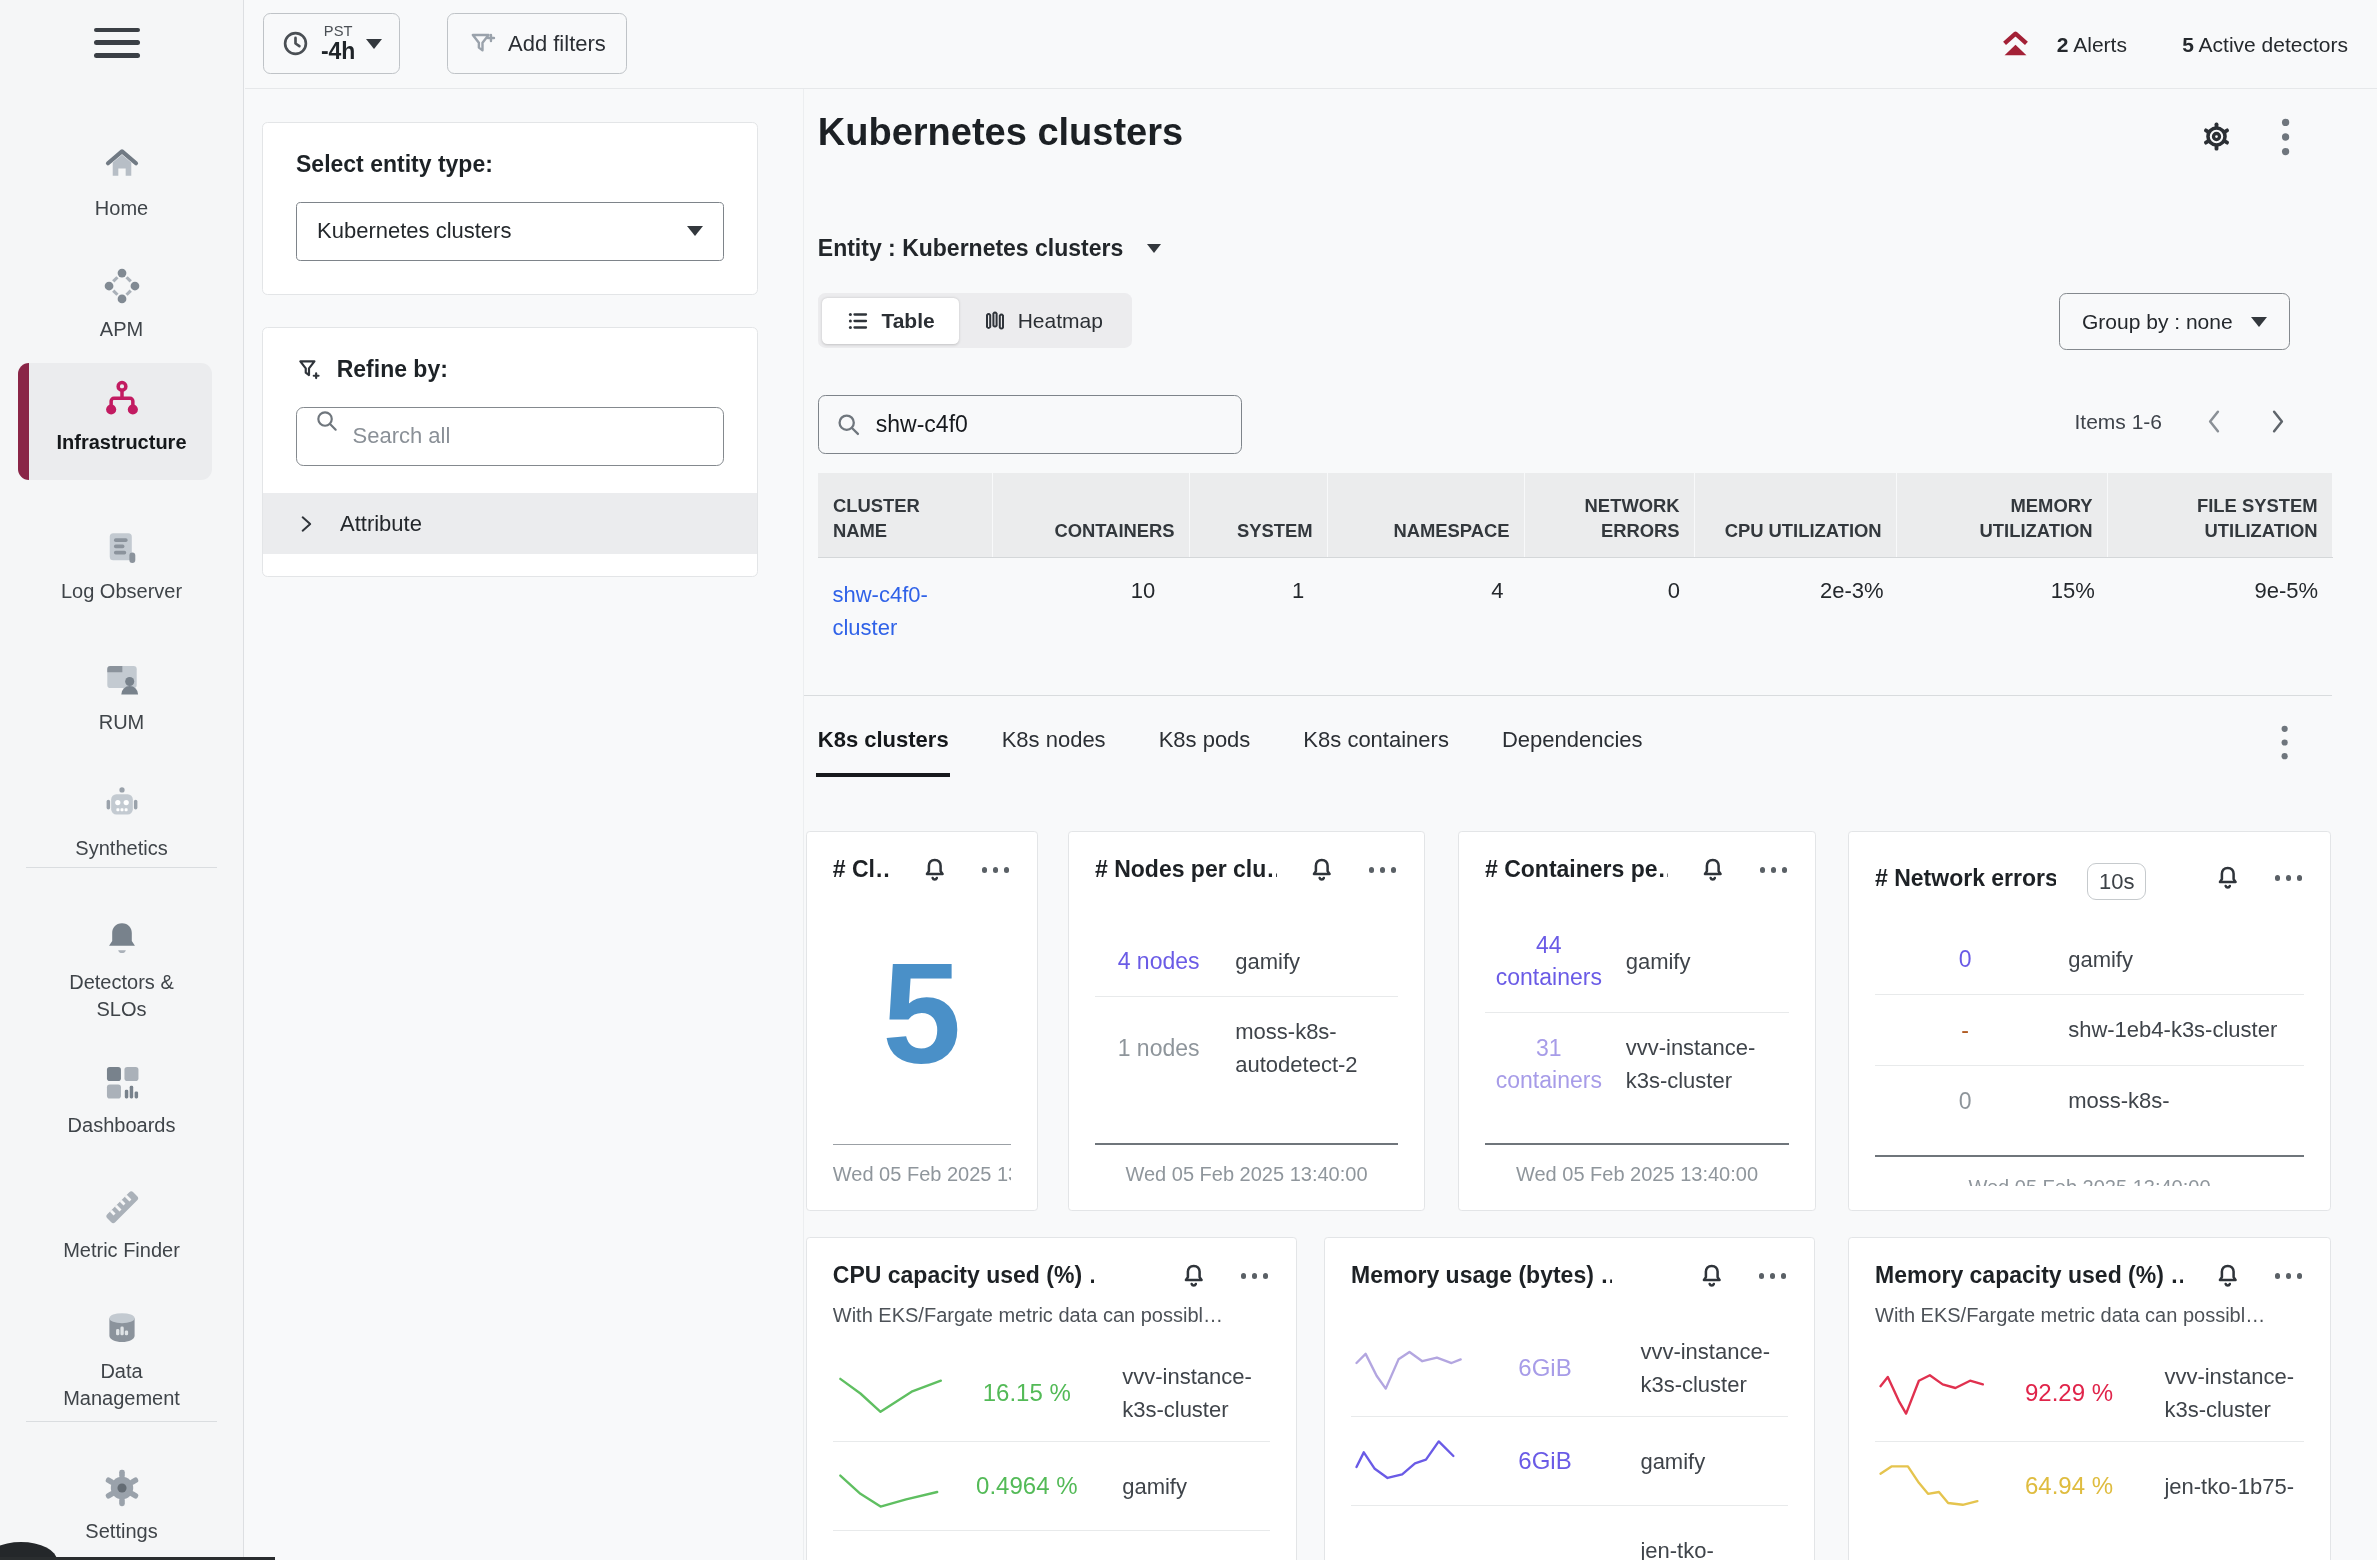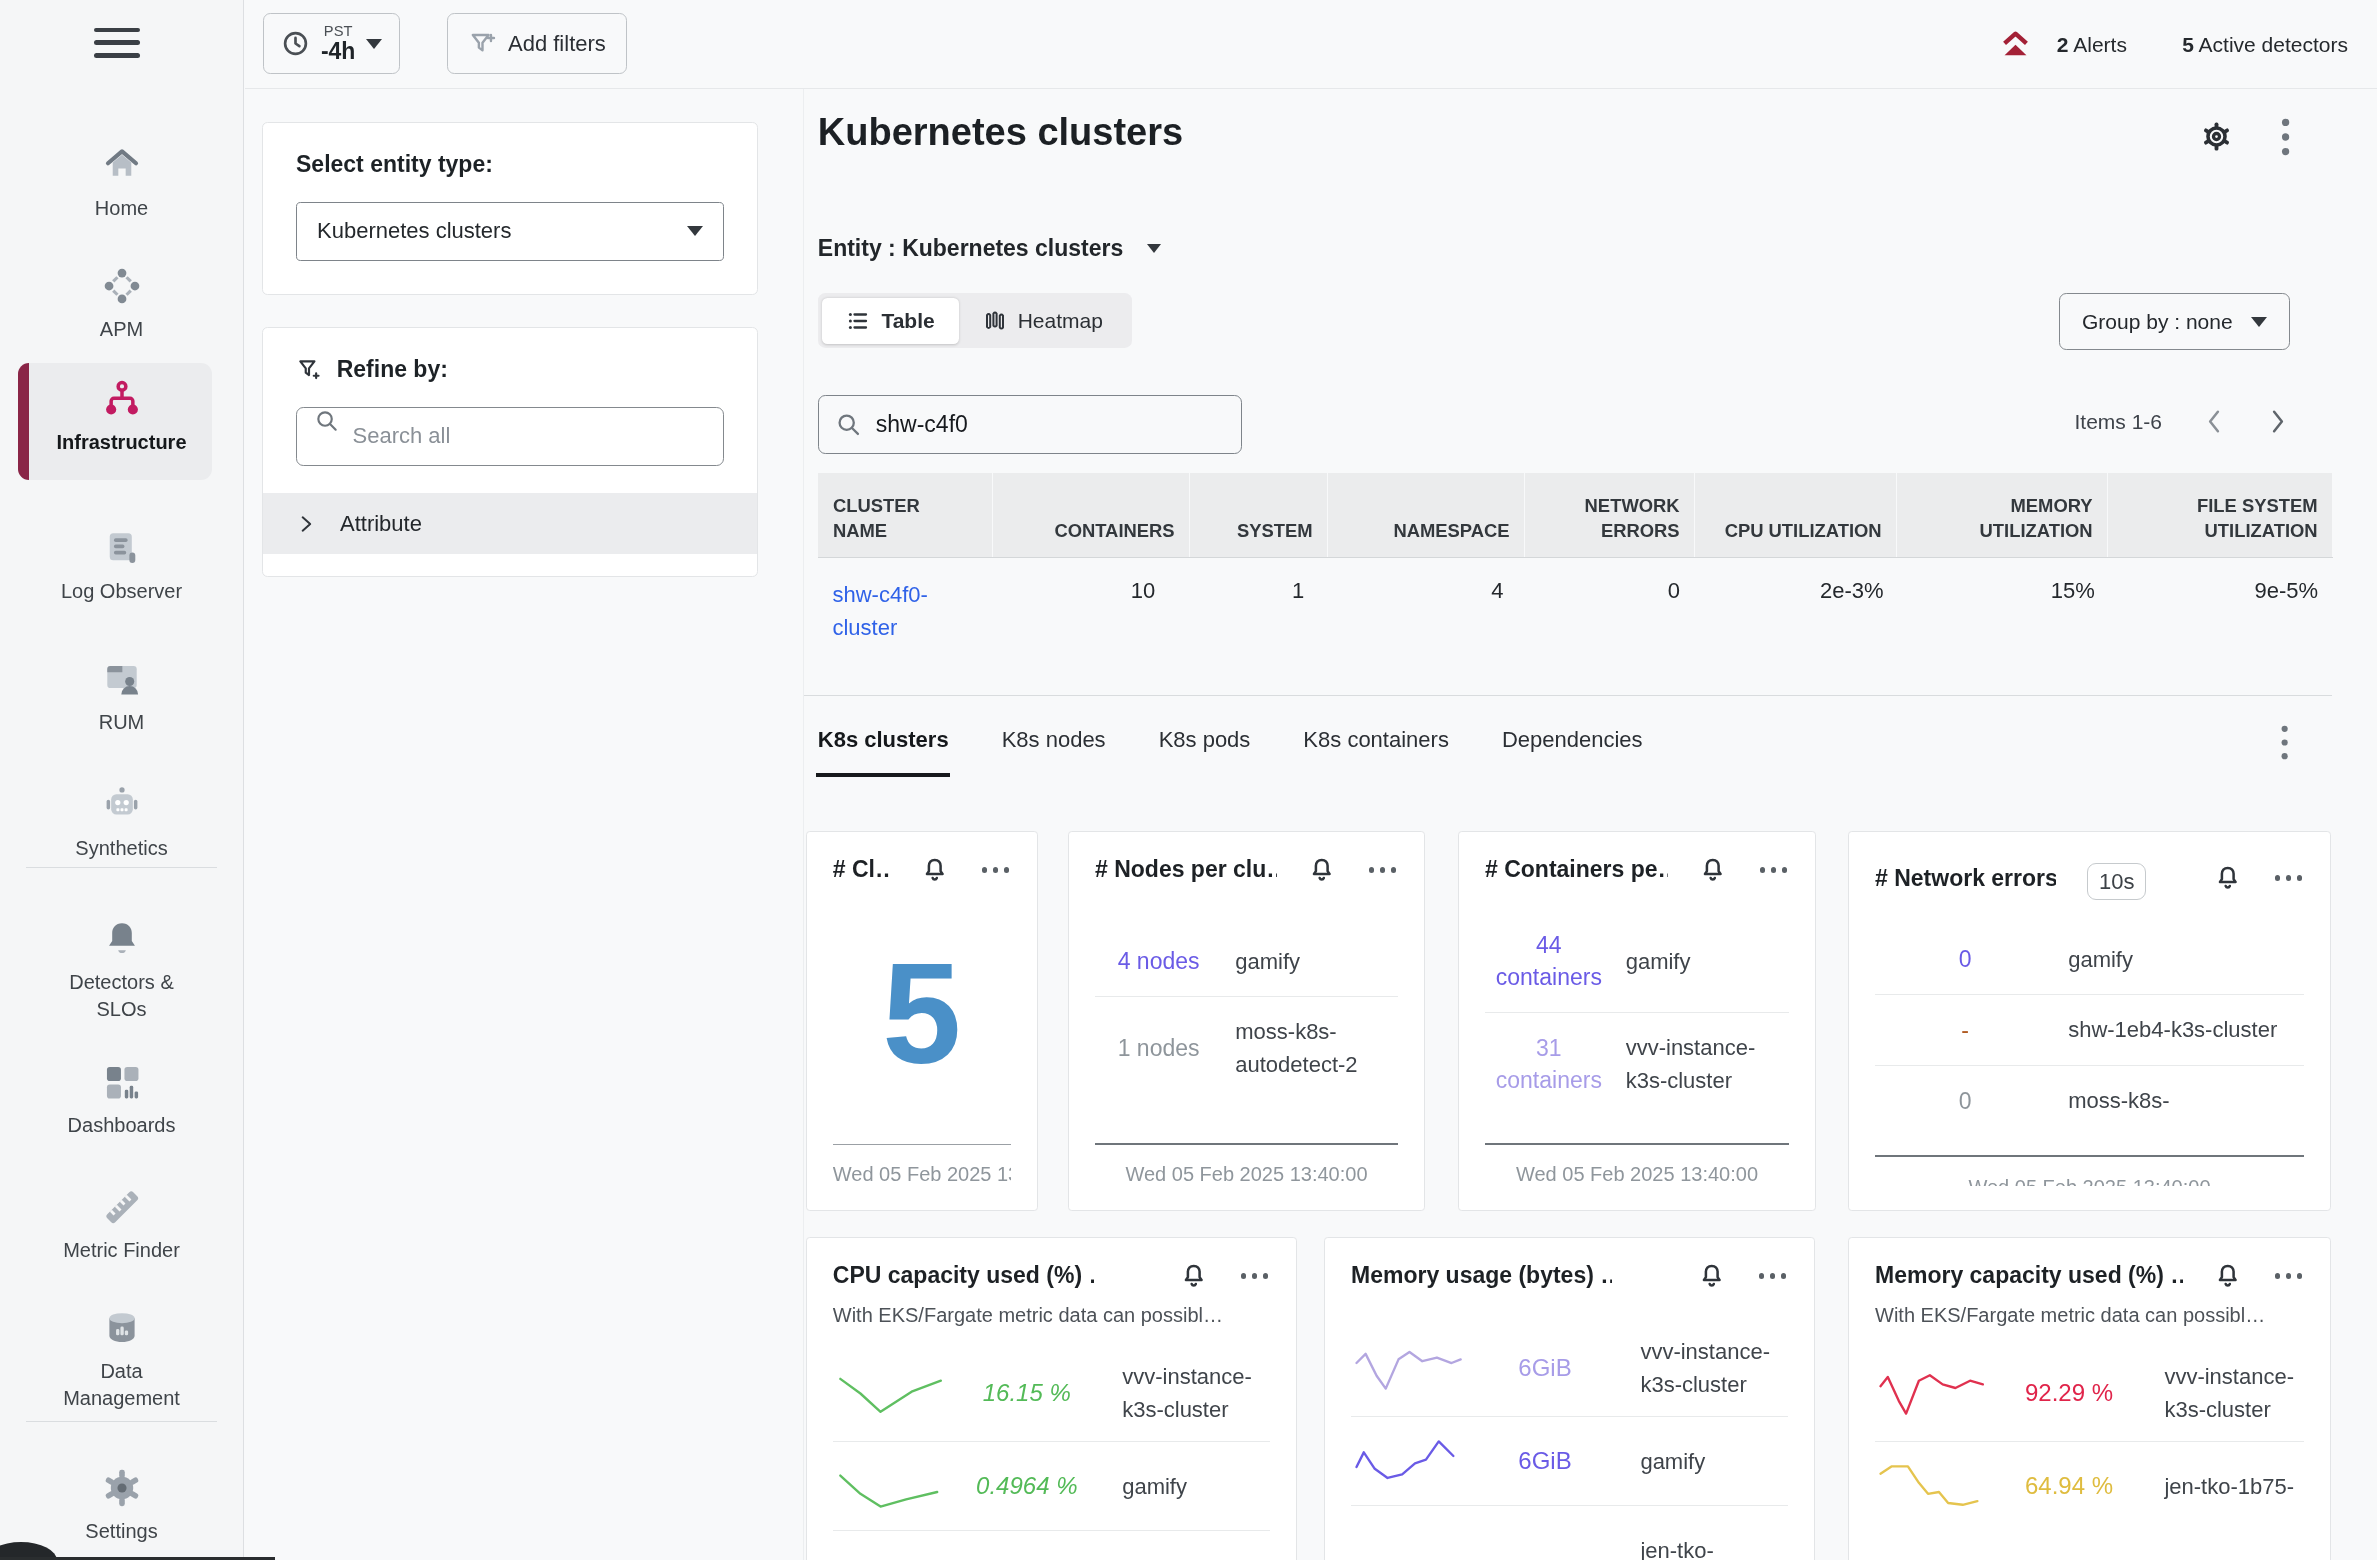--- a/index.html
+++ b/index.html
@@ -98,21 +98,21 @@
   .rows-wrap { flex:1; display:flex; flex-direction:column; justify-content:center; overflow:hidden; }
   .rows-wrap.clip { justify-content:flex-start; }
   .mrow { display:flex; align-items:center; padding:18.4px 0; }
   .mrow + .mrow { border-top:0.9px solid #e8eaeb; }
   .mval { width:42%; text-align:center; font-size:23px; line-height:1.4; }
   .mname { flex:1; font-size:22px; color:#3f444a; line-height:1.5; padding-left:13px; word-break:break-word; }
   .v-purple { color:#6a5be6; }
   .v-purple-light { color:#a79ce8; }
   .v-gray { color:#8e959b; }
   .v-orange { color:#b05a21; }
-  .v-green { color:#53ba57;font-style:italic; }
+  .v-green { color:#53ba57; }
   .v-red { color:#e0244a; }
   .v-yellow { color:#dfbc3f; }
   .subtitle { margin-top:14.7px; font-size:20px; color:#4d5258; white-space:nowrap; overflow:hidden; }
   .srow { display:flex; align-items:center; padding:14.7px 0; }
   .srow + .srow { border-top:0.9px solid #e8eaeb; }
   .spark { width:117px; height:59px; flex:none; }
   .sval { width:154px; text-align:center; font-size:24px; flex:none; }
   .sname { flex:1; font-size:22px; color:#3f444a; line-height:1.5; padding-left:18.4px; word-break:break-word; }
 
   .icon-stroke { stroke:#2f343a; fill:none; stroke-width:2; stroke-linecap:round; stroke-linejoin:round; }

